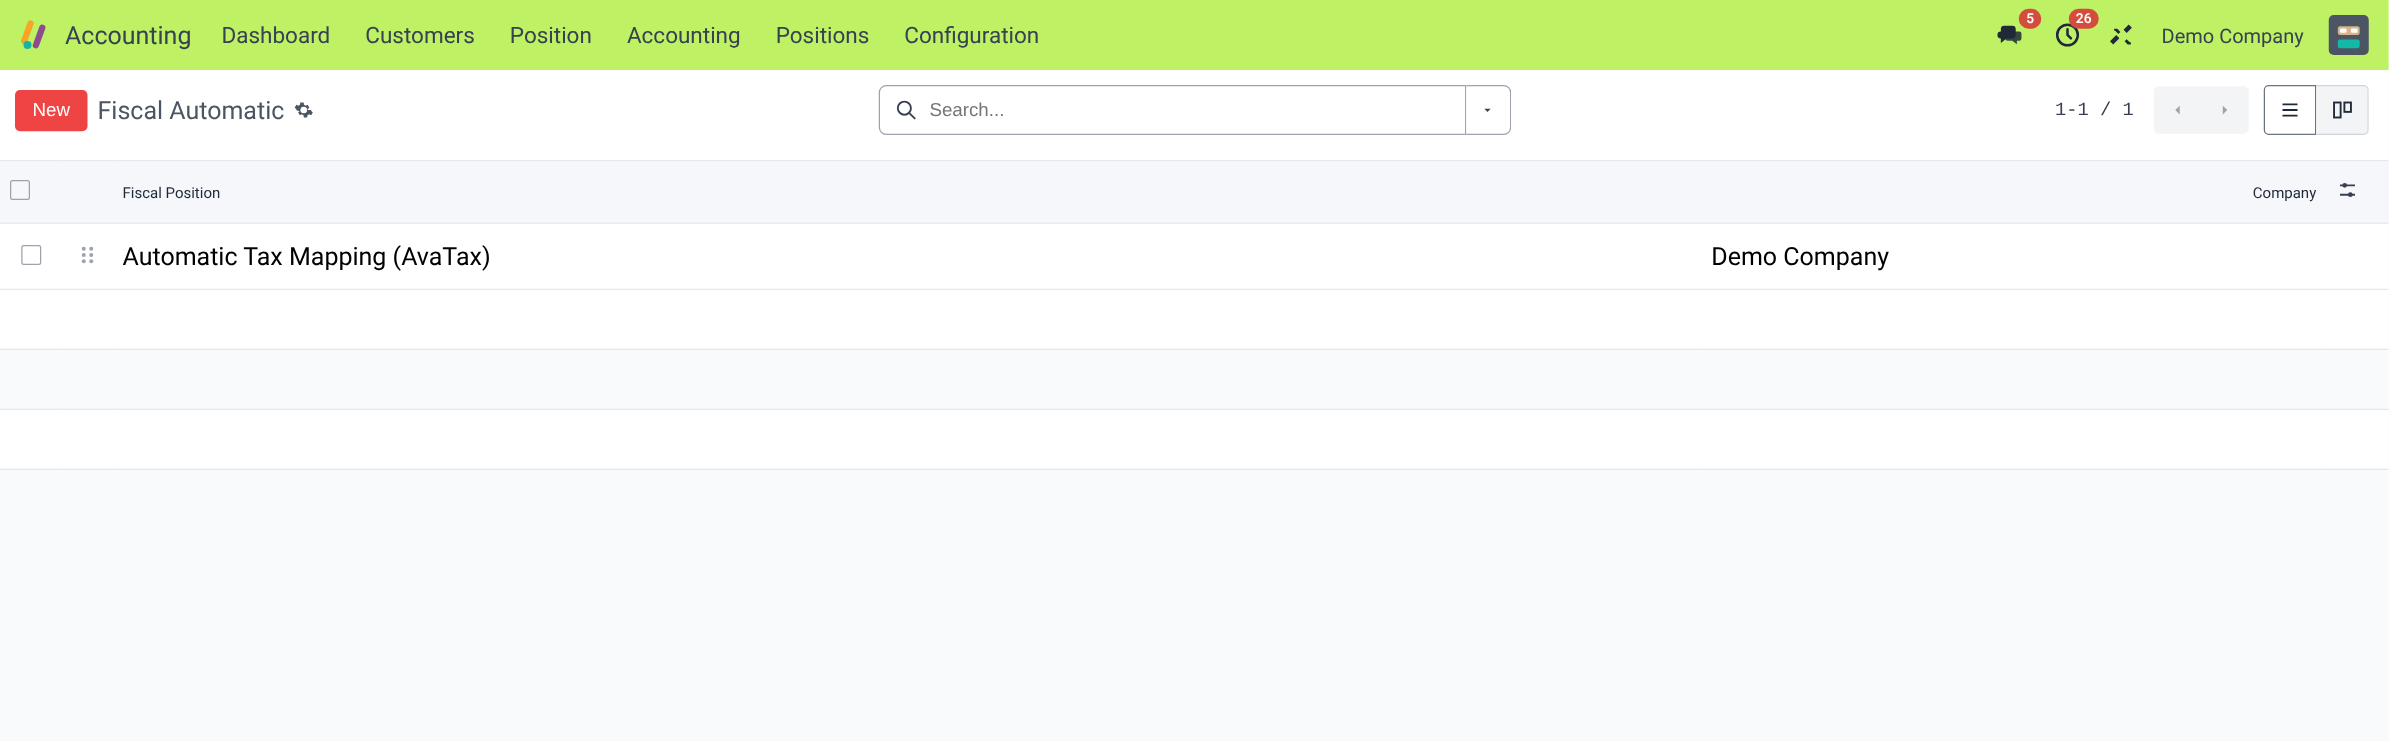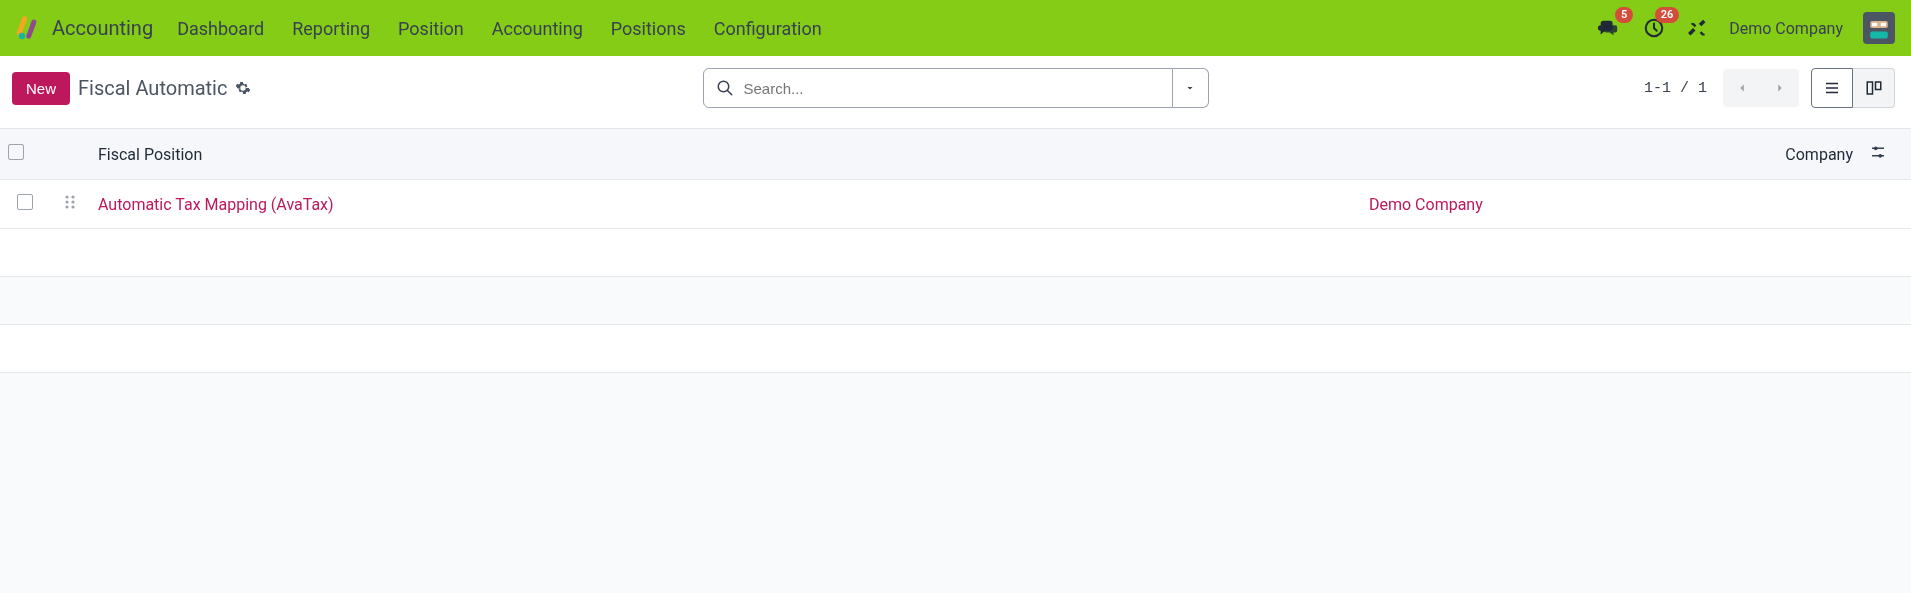--- a/index.html
+++ b/index.html
@@ -10,21 +10,21 @@
     background: #f9fafb;
     width: 1911px;
   }
 
   
   .navbar {
     display: flex;
     align-items: center;
     height: 56px;
     padding: 0 16px;
-    background: #84cc16;
+    background: #bef264;
   }
   .logo {
     width: 24px; height: 24px;
     margin-right: 12px;
     display: flex; align-items: center; justify-content: center;
   }
   .app-title {
     font-size: 20px;
     color: #374151;
     margin-right: 24px;
@@ -75,21 +75,21 @@
   }
 
   
   .control-bar {
     display: flex;
     align-items: center;
     padding: 12px 16px 20px 12px;
     background: #fff;
   }
   .btn-new {
-    background: #be185d;
+    background: #ef4444;
     color: #fff;
     border: none;
     border-radius: 4px;
     padding: 8px 14px;
     font-size: 15px;
     cursor: pointer;
     margin-right: 8px;
   }
   .breadcrumb-title {
     font-size: 20px;
@@ -177,29 +177,29 @@
   }
   .view-btn:first-child { border-radius: 4px 0 0 4px; }
   .view-btn:last-child { border-radius: 0 4px 4px 0; border-left:none; background:#f3f4f6;}
 
   
   .list-table { width: 100%; border-collapse: collapse; }
   .list-table thead tr { background: #f5f7fb; border-top:1px solid #e5e7eb; border-bottom:1px solid #e5e7eb; }
   .list-table th {
     text-align: left;
     font-weight: 400;
-    font-size: 16px;
+    font-size: 12px;
     color: #1f2937;
     padding: 14px 8px;
   }
   .list-table tbody tr { background:#fff; border-bottom:1px solid #e5e7eb; }
   .list-table td {
     padding: 14px 8px;
-    font-size: 16px;
-    color: #be185d;
+    font-size: 20px;
+    color: #000000;
   }
   .col-check { width: 50px; text-align:center; }
   .col-handle { width: 40px; text-align:center; }
   .col-opt { width: 50px; text-align:center; }
   .chk {
     width:16px; height:16px; border:1px solid #9ca3af; display:inline-block; border-radius:2px; cursor:pointer;
   }
   .drag-handle { color:#9ca3af; cursor:grab; }
 
   .footer-row { height: 48px; background:#fff; border-bottom:1px solid #e5e7eb;}
@@ -212,21 +212,21 @@
   <div class="logo">
     <svg width="24" height="24" viewBox="0 0 24 24">
       <rect x="3" y="2" width="5" height="20" rx="2.5" fill="#f5a623" transform="rotate(20 12 12)"></rect>
       <rect x="13" y="2" width="5" height="20" rx="2.5" fill="#8e4b8e" transform="rotate(20 12 12)"></rect>
       <circle cx="6" cy="20" r="3.2" fill="#17b3a3"></circle>
     </svg>
   </div>
   <div class="app-title">Accounting</div>
   <div class="nav-menu">
     <div class="nav-item">Dashboard</div>
-    <div class="nav-item">Reporting</div>
+    <div class="nav-item">Customers</div>
     <div class="nav-item">Position</div>
     <div class="nav-item">Accounting</div>
     <div class="nav-item">Positions</div>
     <div class="nav-item">Configuration</div>
   </div>
   <div class="navbar-right">
     <div class="icon-badge-wrap">
       <svg width="22" height="22" viewBox="0 0 24 24">
         <path fill="#1f2937" d="M4 4h10a3 3 0 0 1 3 3v5a3 3 0 0 1-3 3H9l-5 4v-4a3 3 0 0 1 0-6V7a3 3 0 0 1 3-3z"></path>
         <path fill="#1f2937" d="M10 9h10a2 2 0 0 1 2 2v4a2 2 0 0 1-2 2h-2v3l-4-3h-4a2 2 0 0 1-2-2v-4a2 2 0 0 1 2-2z" opacity="0.85"></path>

